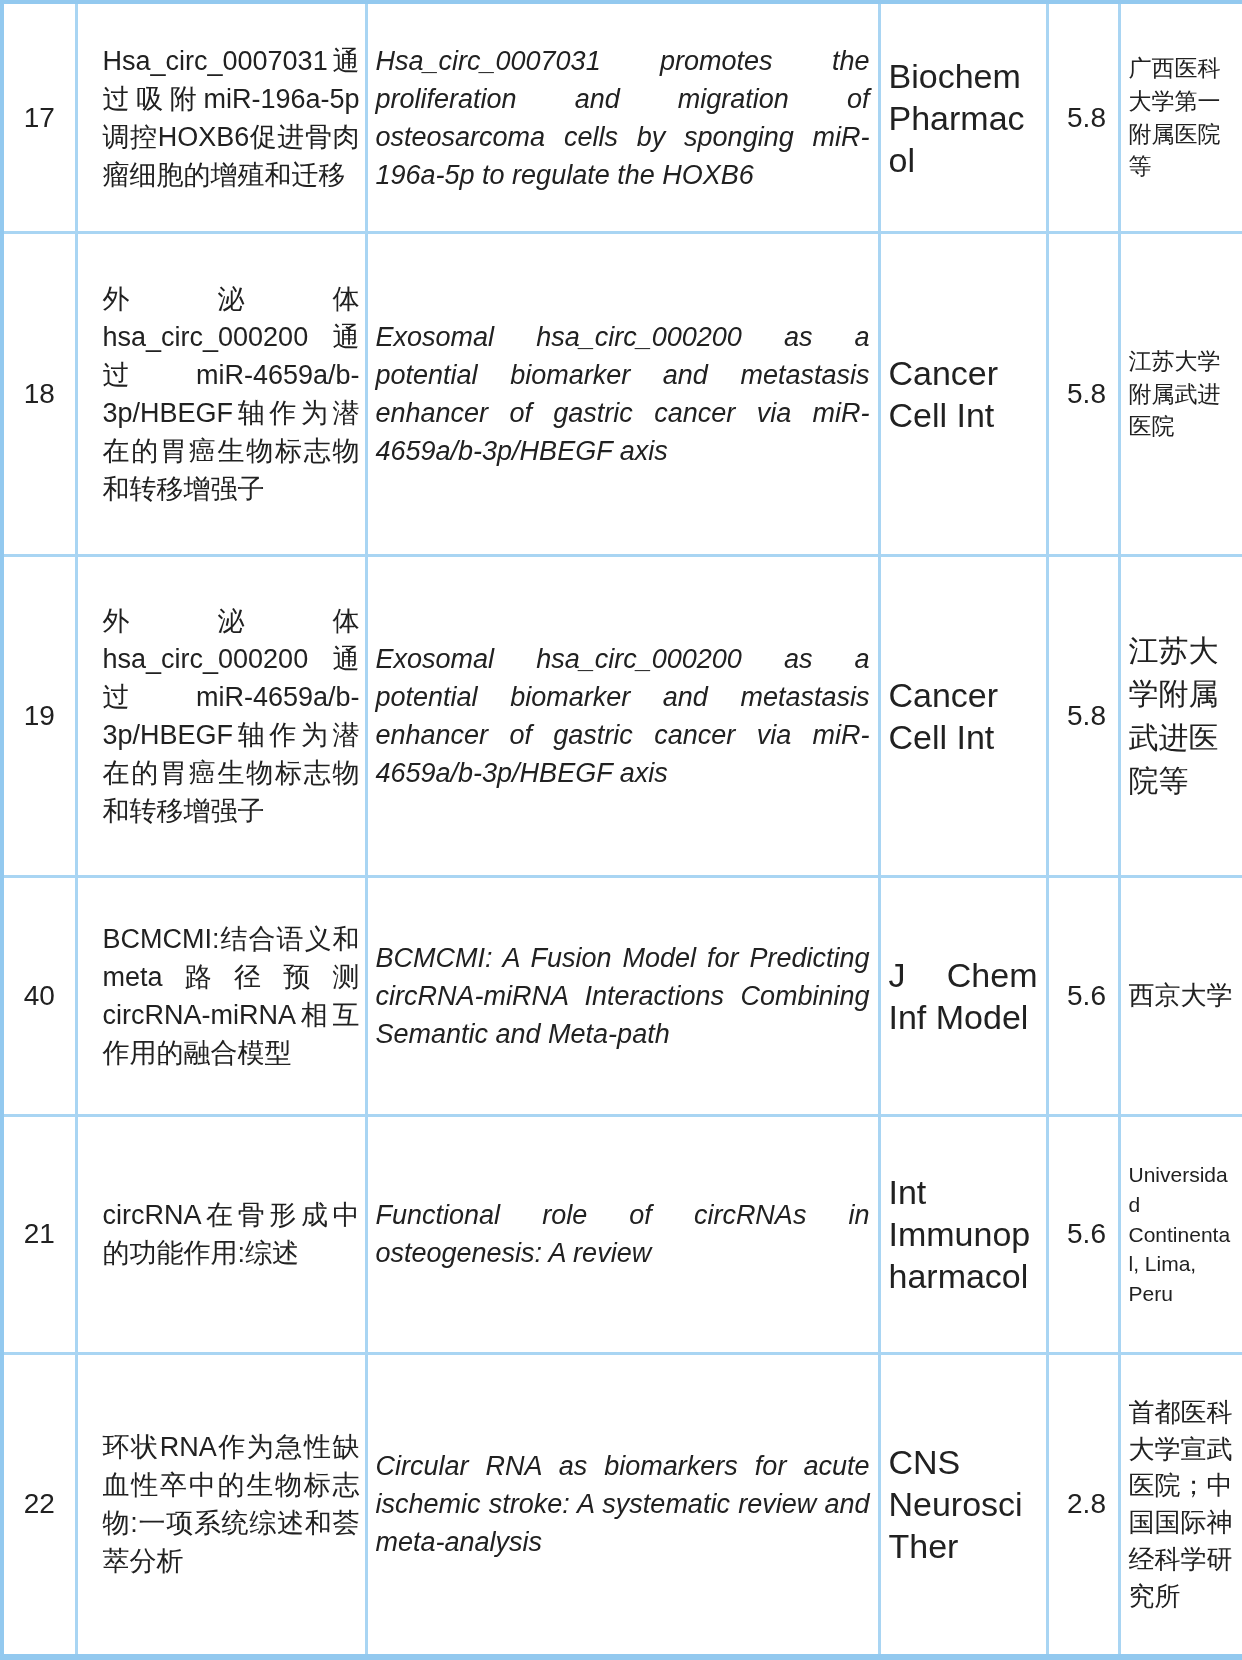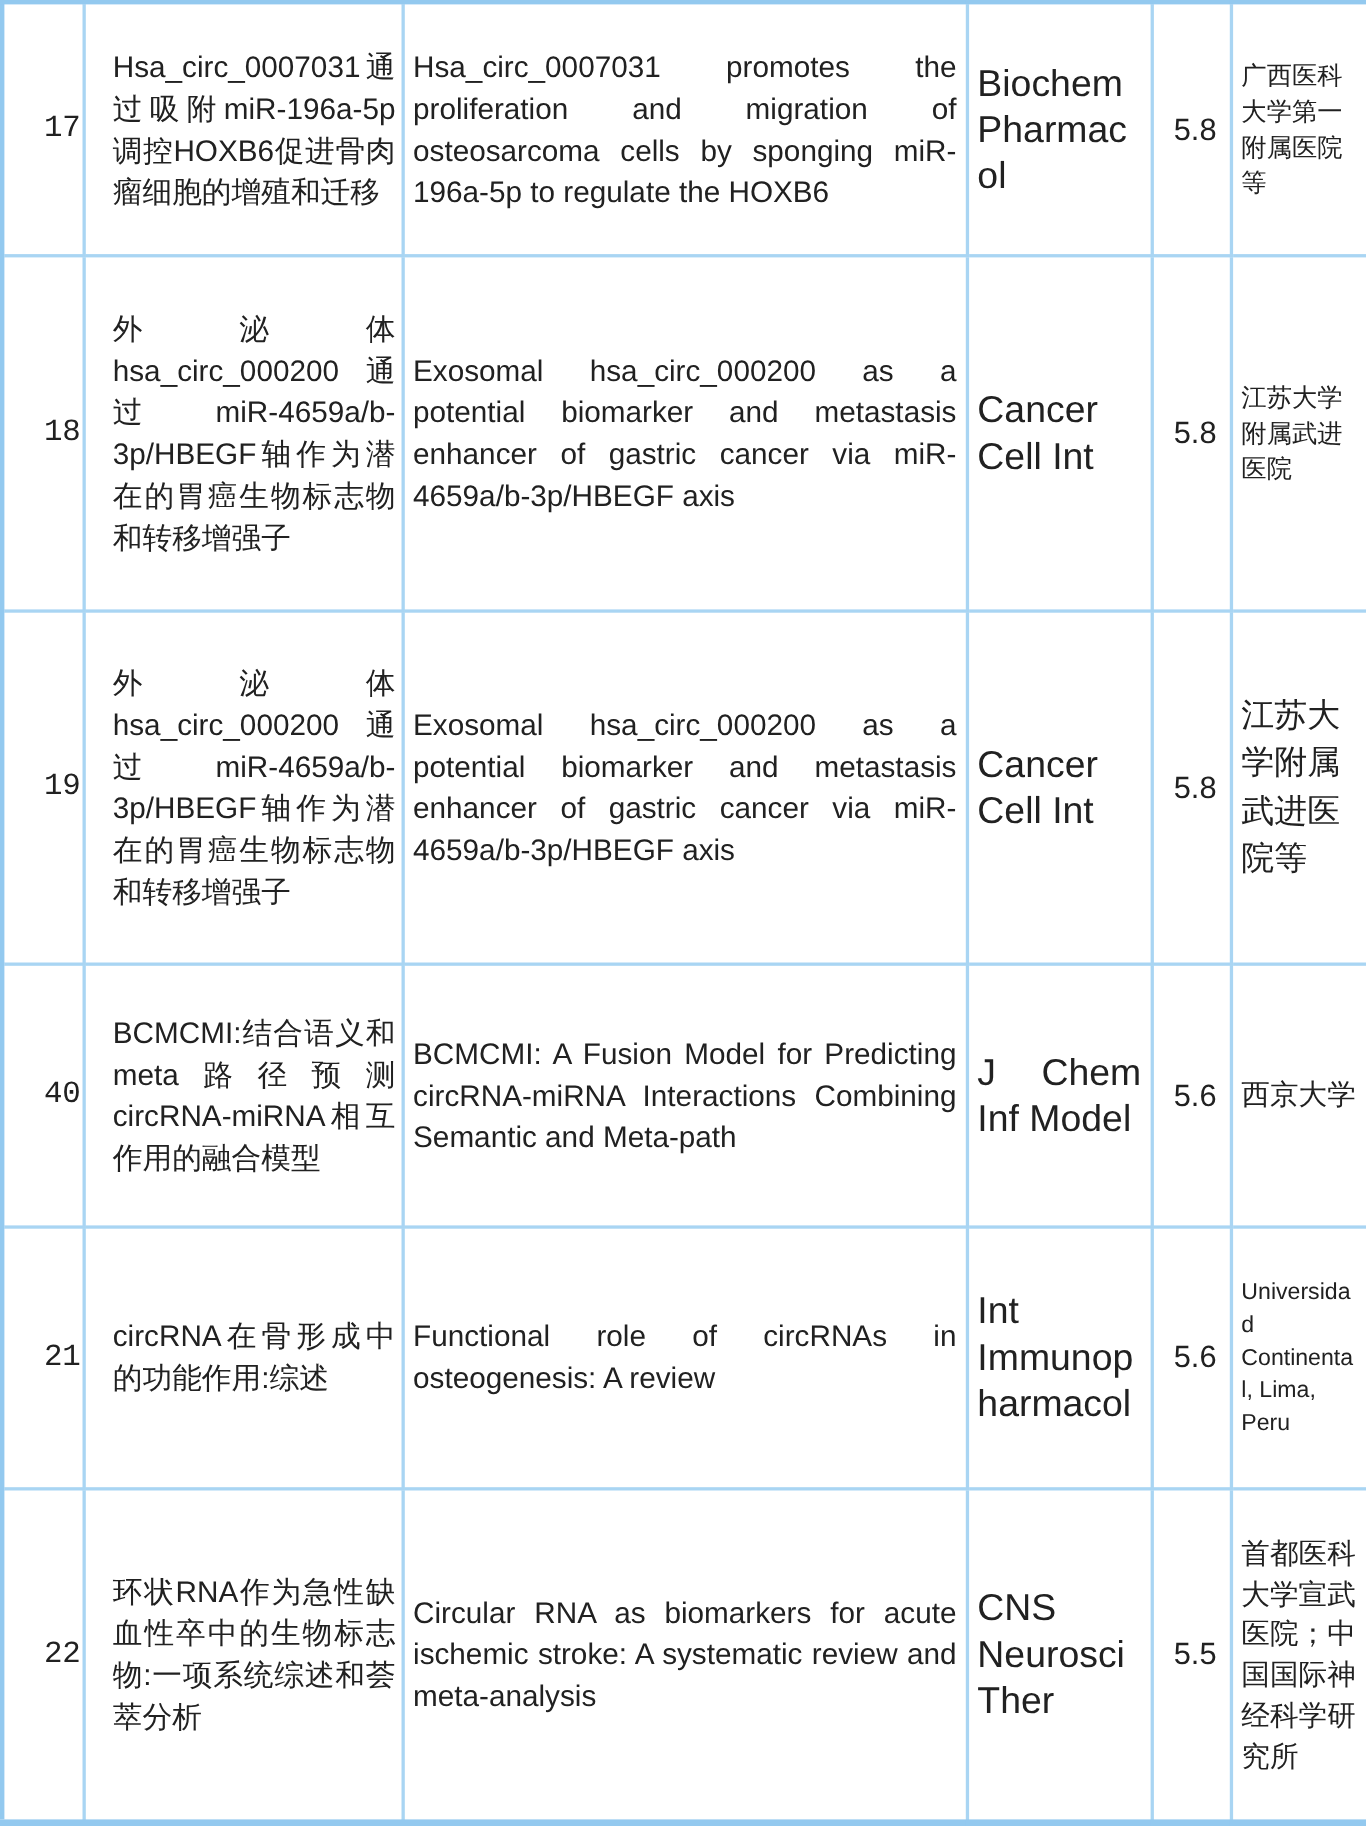--- a/index.html
+++ b/index.html
@@ -34,37 +34,37 @@
   col.c-inst { width: 125px; }
 
   tr.r17 { height: 230px; }
   tr.r18 { height: 322px; }
   tr.r19 { height: 320px; }
   tr.r20 { height: 239px; }
   tr.r21 { height: 237px; }
   tr.r22 { height: 303px; }
 
   td.cell-num {
-    text-align: right;
+    text-align: center;
     font-size: 28px;
-    font-family: Liberation Mono, monospace;
   }
   td.cell-cn {
     padding: 6px 5px 6px 25px;
     font-size: 27px;
     line-height: 38px;
     text-align: justify;
     overflow-wrap: break-word;
   }
   td.cell-en {
     padding: 6px 8px;
     font-size: 27px;
     line-height: 38px;
     text-align: justify;
     overflow-wrap: break-word;
+    font-style: italic;
   }
   td.cell-jrn {
     padding: 4px 8px;
     font-size: 34px;
     line-height: 42px;
     text-align: justify;
     overflow-wrap: anywhere;
     word-break: break-word;
   }
   td.cell-if {
@@ -135,17 +135,17 @@
       <td class="cell-en">Functional role of circRNAs in osteogenesis: A review</td>
       <td class="cell-jrn">Int Immunopharmacol</td>
       <td class="cell-if">5.6</td>
       <td class="cell-inst inst-s">Universidad Continental, Lima, Peru</td>
     </tr>
     <tr class="r22">
       <td class="cell-num">22</td>
       <td class="cell-cn">环状RNA作为急性缺血性卒中的生物标志物:一项系统综述和荟萃分析</td>
       <td class="cell-en">Circular RNA as biomarkers for acute ischemic stroke: A systematic review and meta-analysis</td>
       <td class="cell-jrn">CNS Neurosci Ther</td>
-      <td class="cell-if">5.5</td>
+      <td class="cell-if">2.8</td>
       <td class="cell-inst inst-l">首都医科大学宣武医院；中国国际神经科学研究所</td>
     </tr>
   </tbody>
 </table>
 
 </body></html>

